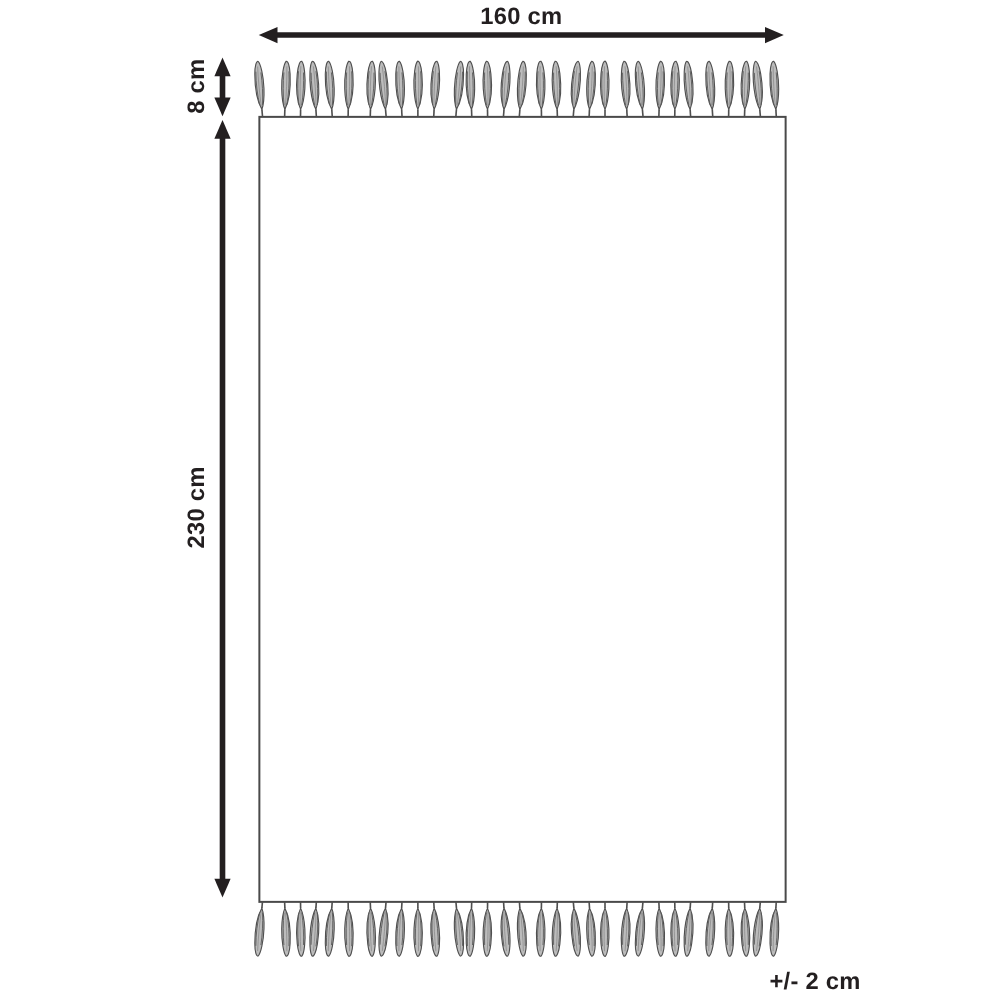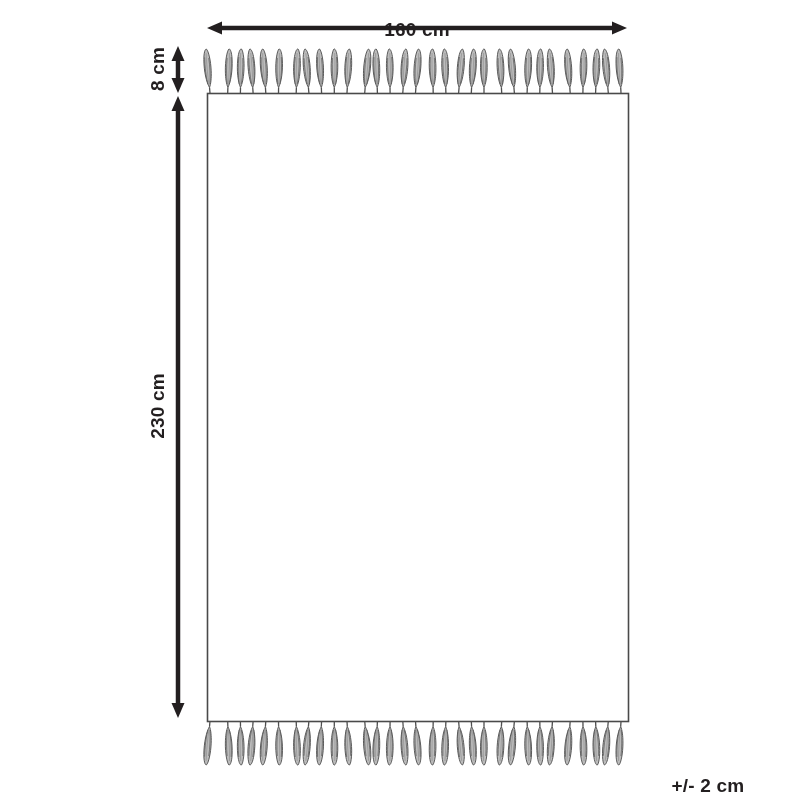--- a/index.html
+++ b/index.html
@@ -124,20 +124,20 @@
         <use href="#tassel" transform="translate(539.8,721) scale(1,-1) rotate(1)"></use>
         <use href="#tassel" transform="translate(552.5,721) scale(-1,-1) rotate(4)"></use>
         <use href="#tassel" transform="translate(570.2,721) scale(1,-1) rotate(-4)"></use>
         <use href="#tassel" transform="translate(582.9,721) scale(-1,-1) rotate(-1)"></use>
         <use href="#tassel" transform="translate(595.5999999999999,721) scale(1,-1) rotate(2)"></use>
         <use href="#tassel" transform="translate(608.3,721) scale(-1,-1) rotate(5)"></use>
         <use href="#tassel" transform="translate(621,721) scale(1,-1) rotate(-3)"></use>
       </g>
     </svg>
 
-  <div class="dim-label" style="left:417px; top:30px;">160 cm</div>
+  <div class="dim-label" style="left:417px; top:14px;">160 cm</div>
 
   <div class="dim-label vertical" style="left:158px; top:69px;">8 cm</div>
 
   <div class="dim-label vertical" style="left:158px; top:406px;">230 cm</div>
 
-  <div class="dim-label" style="left:708px; top:786px;">+/- 2 cm</div>
+  <div class="dim-label" style="left:652px; top:786px;">+/- 2 cm</div>
 </div>
 
 </body></html>

